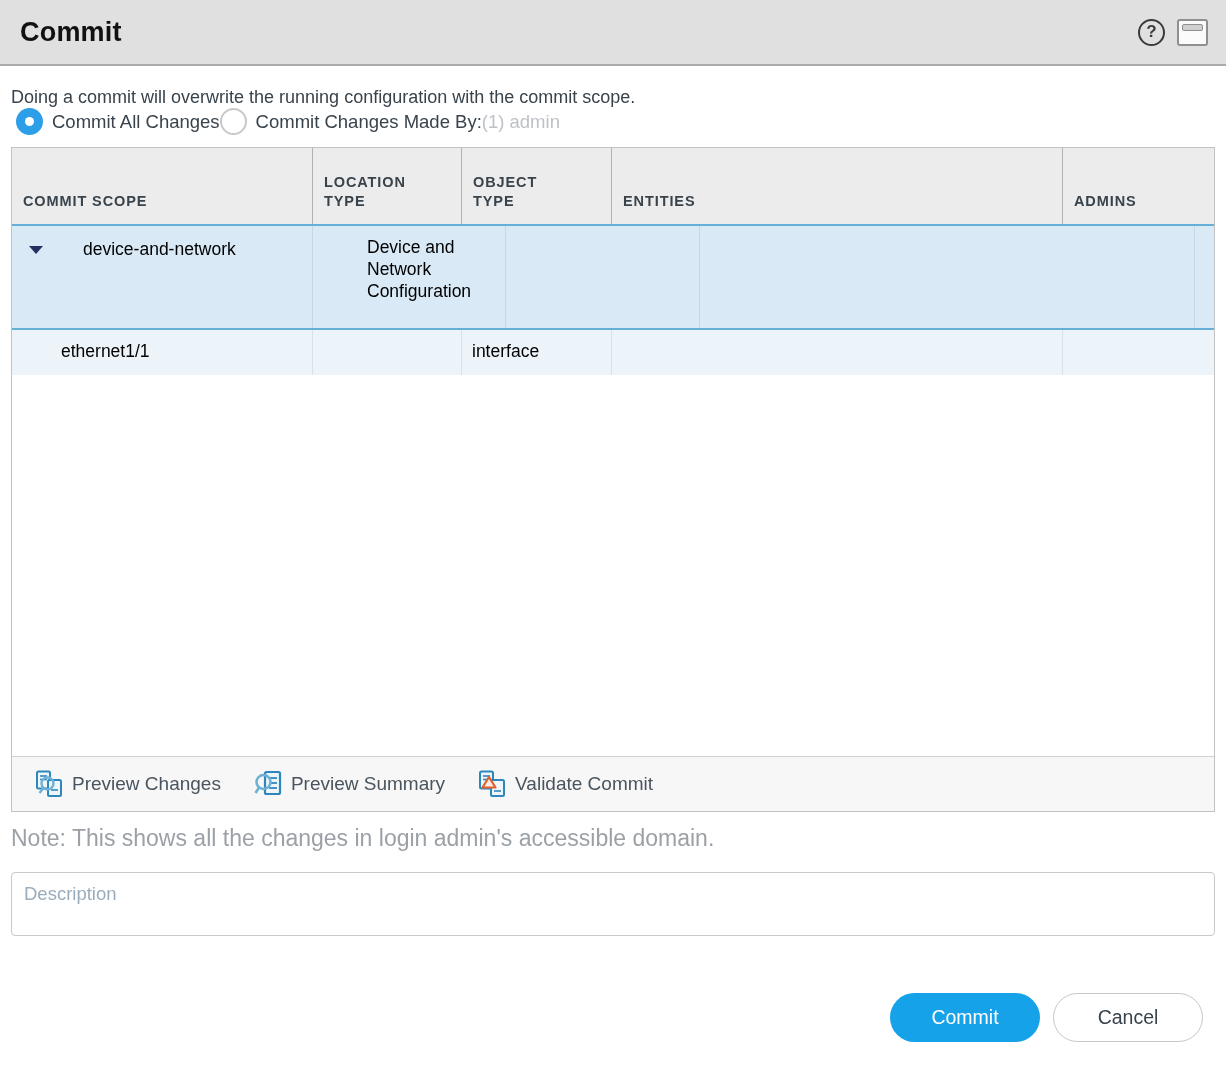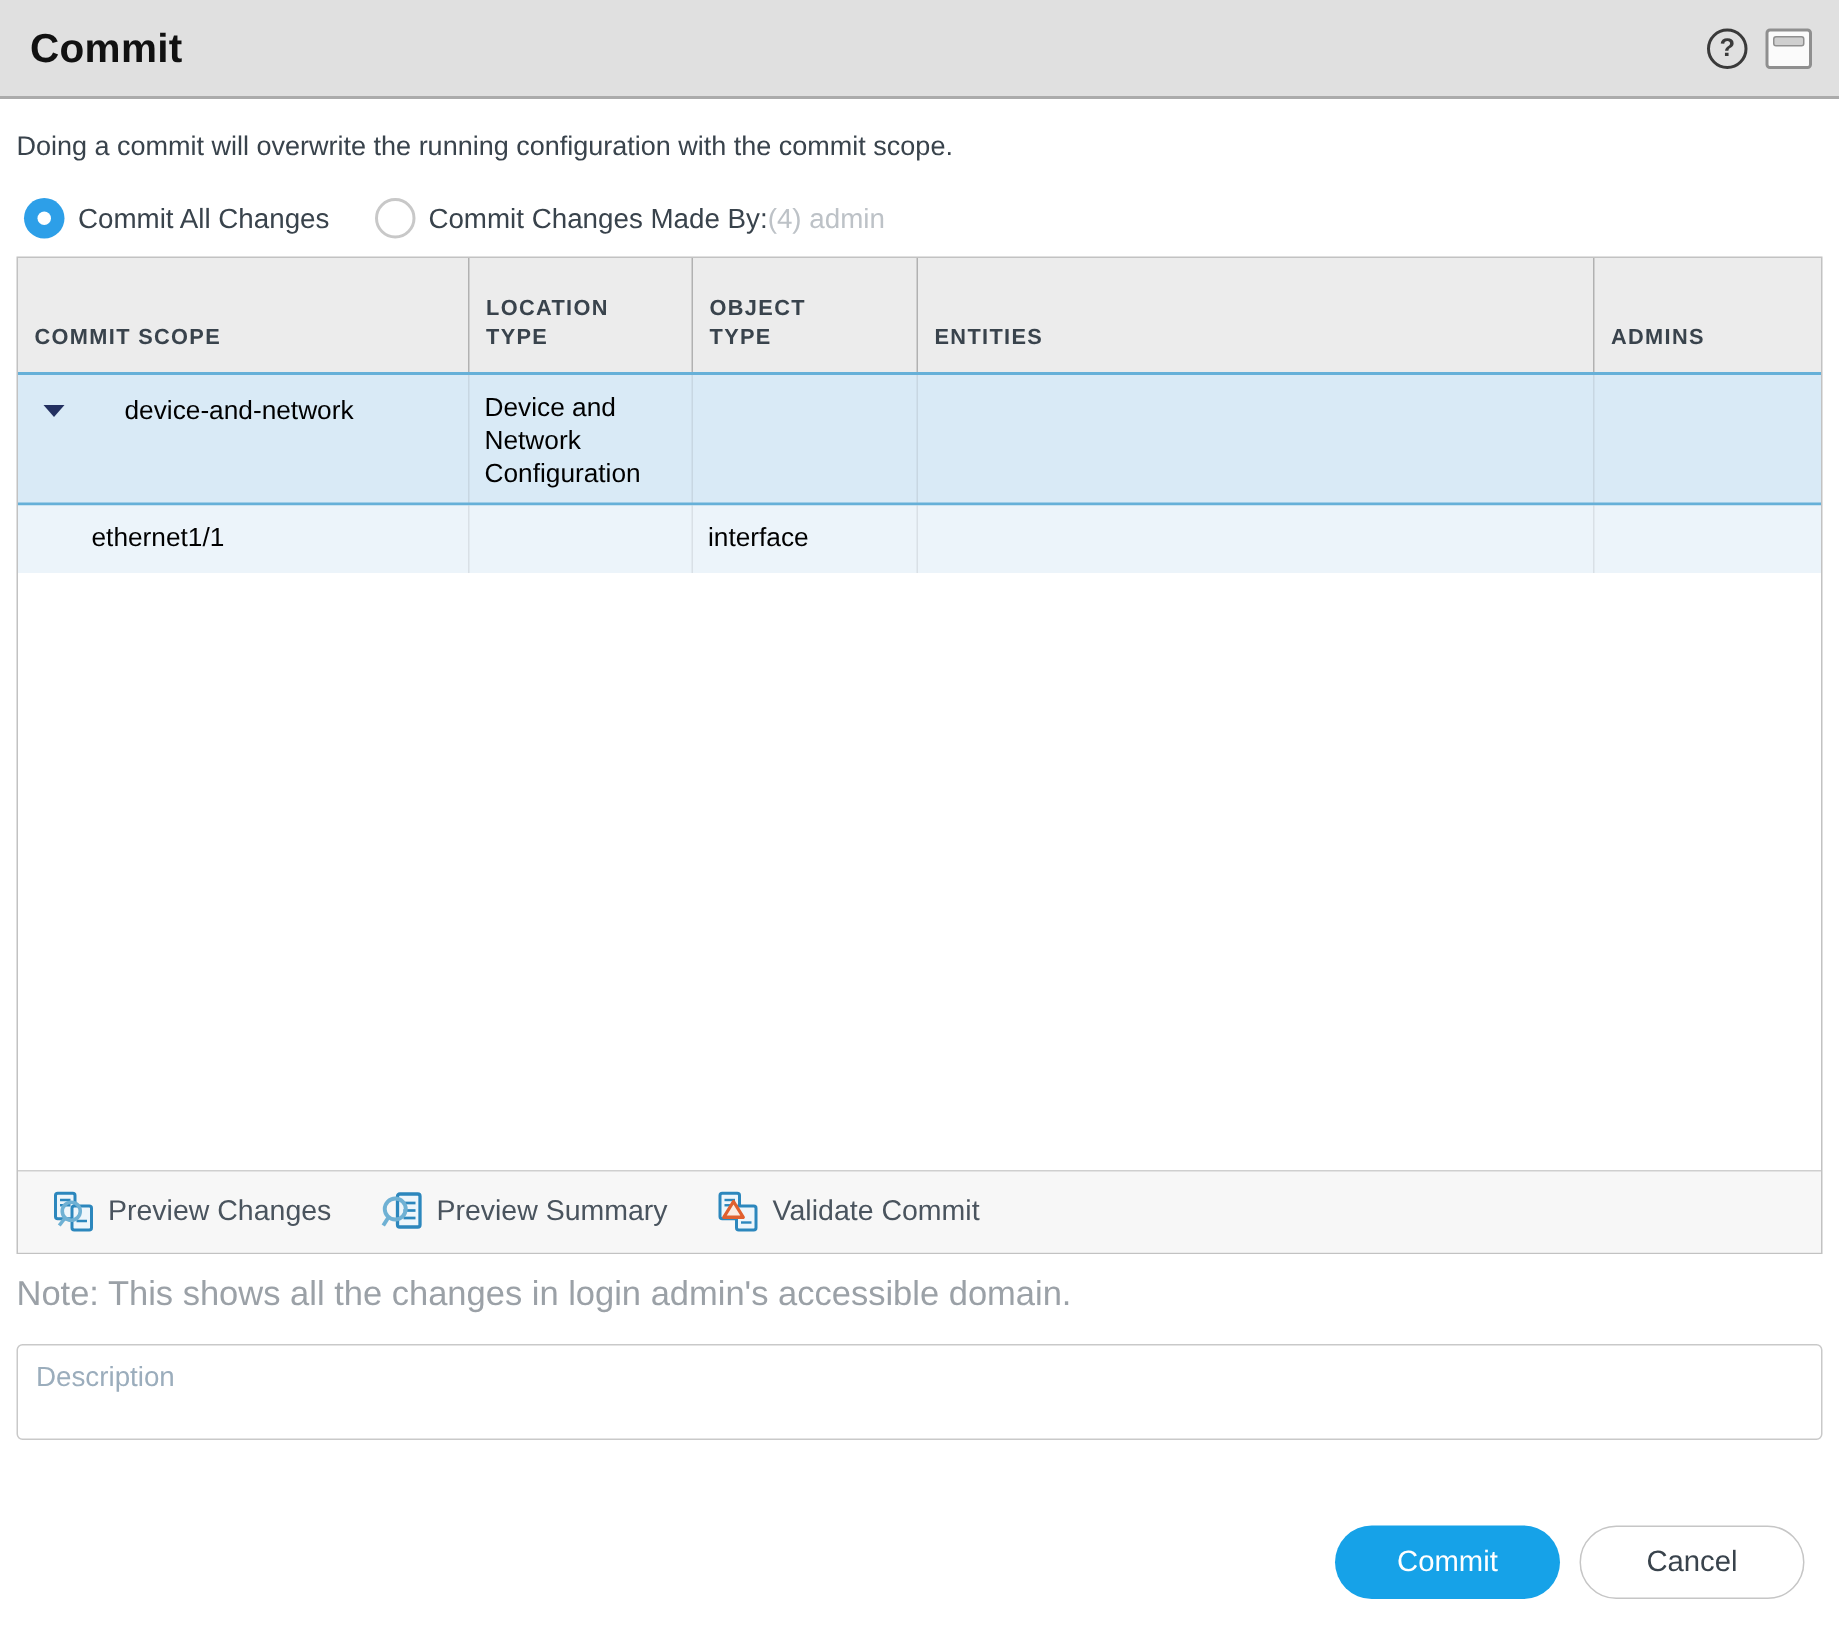--- a/index.html
+++ b/index.html
@@ -26,21 +26,21 @@
     font-size: 17px; font-weight: 700; cursor: pointer; background: transparent;
   }
   .window-icon {
     width: 31px; height: 27px; border: 2.5px solid #8f8f8f; border-radius: 3px;
     background: #fbfbfb; padding: 3px; cursor: pointer;
   }
   .window-icon .bar { height: 7px; background: #cfcfcf; border: 1.5px solid #8f8f8f; border-radius: 2px; }
 
   
   .intro { margin: 21px 11px 0 11px; font-size: 18px; color: #39434c; }
-  .radio-row { display: flex; align-items: flex-end; margin: 24px 11px 0 16px; gap: 30px; }
+  .radio-row { display: flex; align-items: flex-end; margin: 0 11px 0 16px; }
   .radio-opt { display: flex; align-items: center; gap: 9px; cursor: pointer; font-size: 18.5px; }
   .radio-circle { width: 27px; height: 27px; border-radius: 50%; flex: 0 0 auto; }
   .radio-on { background: #2d9fe8; display: flex; align-items: center; justify-content: center; }
   .radio-on .dot { width: 9px; height: 9px; border-radius: 50%; background: #fff; }
   .radio-off { background: #fff; border: 2px solid #c8c8c8; }
   .radio-label { color: #39434c; }
   .radio-suffix { color: #bdc2c7; }
 
   
   .table-wrap {
@@ -51,23 +51,24 @@
   .tgrid { display: grid; grid-template-columns: 301px 149px 150px 451px 1fr; }
   .thead { background: #ececec; height: 76px; }
   .th {
     font-size: 14.5px; font-weight: 700; letter-spacing: 0.9px; color: #39434c;
     border-right: 1px solid #b1b1b1;
     display: flex; align-items: flex-end; padding: 0 10px 13px 11px;
     line-height: 19px; white-space: pre-line;
   }
   .th:last-child { border-right: none; }
   .row-parent {
-    background: #d9eaf6; height: 89px;
+    background: #d9eaf6; height: 106px;
     border-top: 2px solid #66b0d8; border-bottom: 2px solid #66b0d8;
     cursor: pointer;
+    gap: 44px;
   }
   .row-child { background: #ecf4fa; height: 45px; cursor: pointer; }
   .td {
     font-size: 17.5px; color: #000; padding: 10px 10px 0 10px;
     border-right: 1px solid rgba(0,0,0,0.08); line-height: 22px;
   }
   .td:last-child { border-right: none; }
   .td-scope { display: flex; align-items: flex-start; padding-left: 17px; padding-top: 12px; }
   .expander {
     width: 0; height: 0; margin-top: 8px;
@@ -123,21 +124,21 @@
 <div class="radio-row">
   <div class="radio-opt">
     <span class="radio-circle radio-on">
         <span class="dot"></span>
       </span>
     <span class="radio-label">Commit All Changes</span>
   </div>
   <div class="radio-opt">
     <span class="radio-circle radio-off"></span>
     <span>
-      <span class="radio-label">Commit Changes Made By:</span><span class="radio-suffix">(4) admin</span>
+      <span class="radio-label">Commit Changes Made By:</span><span class="radio-suffix">(1) admin</span>
     </span>
   </div>
 </div>
 
 <div class="table-wrap">
 
   <div class="tgrid thead">
     <div class="th">COMMIT SCOPE</div>
     <div class="th">LOCATION
 TYPE</div>

